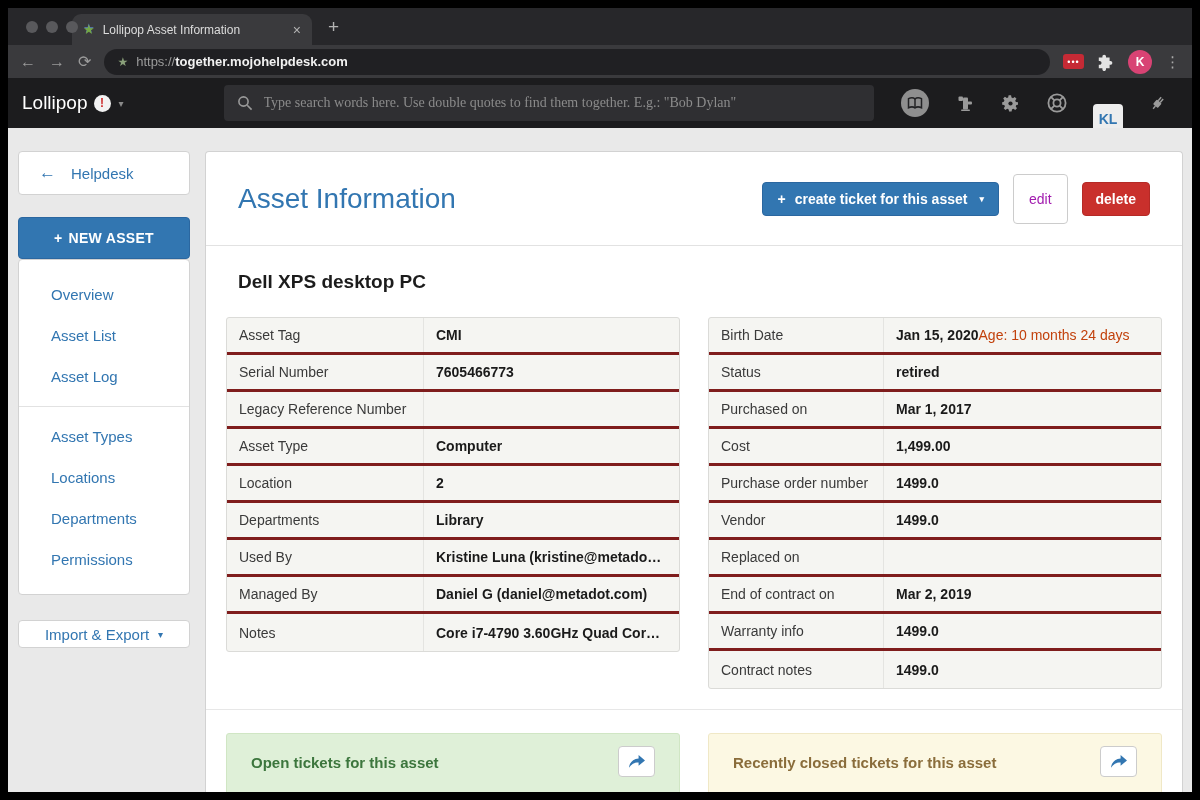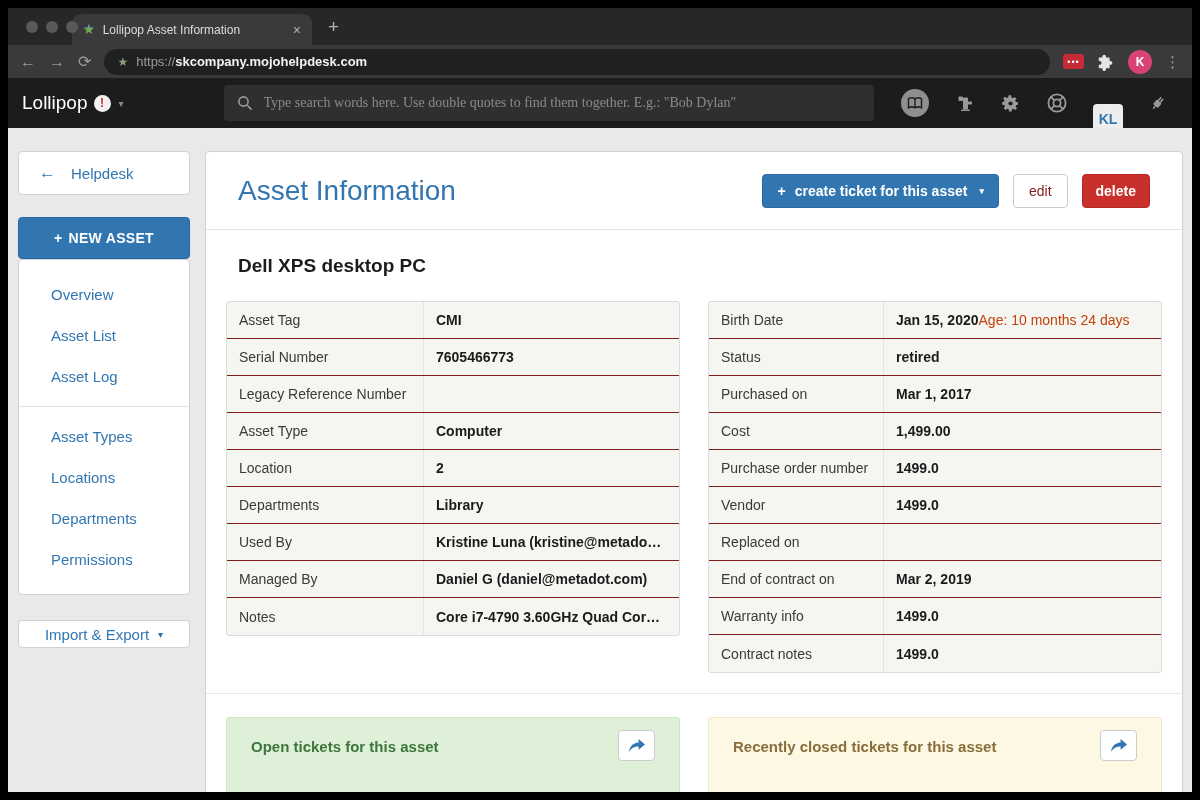--- a/index.html
+++ b/index.html
@@ -54,27 +54,27 @@
   .import-card { margin-top:25px; height:28px; display:flex; align-items:center; justify-content:center; gap:9px; color:#3276b1; font-size:15px; }
   .import-caret { color:#3276b1; font-size:10px; }
 
   .main-card { position:absolute; left:197px; right:9px; top:23px; bottom:0; background:#fff; border:1px solid #d2d2d2; border-bottom:none; border-radius:4px 4px 0 0; overflow:hidden; }
   .main-header { display:flex; align-items:center; padding:22px 32px 21px 32px; border-bottom:1px solid #e2e2e2; }
   .page-title { color:#3276b1; font-size:28px; font-weight:normal; }
   .header-buttons { margin-left:auto; display:flex; align-items:center; gap:14px; }
   .btn { border-radius:4px; font-size:14px; display:flex; align-items:center; cursor:default; }
   .btn-create { background:#3276b1; border:1px solid #2b67a0; color:#fff; font-weight:bold; padding:8px 14px; gap:9px; }
   .btn-create .caret { font-size:9px; margin-left:3px; }
-  .btn-edit { background:#fff; border:1px solid #ccc; color:#7f1d1d; padding:8px 15px; }
+  .btn-edit { background:#fff; border:1px solid #ccc; color:#a21caf; padding:16px 15px; }
   .btn-delete { background:#c9302c; border:1px solid #b52a26; color:#fff; font-weight:bold; padding:8px 13px; }
   .asset-name { font-size:19px; font-weight:bold; color:#1c1c1c; margin:25px 32px 24px 32px; }
 
   .tables { display:flex; gap:28px; padding:0 20px; align-items:flex-start; }
   .dtable { flex:1; border:1px solid #dbdbd8; border-radius:3px; background:#f5f5f2; font-size:14px; overflow:hidden; }
-  .drow { display:flex; height:37px; align-items:center; border-bottom:1px solid #7f1d1d; }
+  .drow { display:flex; height:37px; align-items:center; border-bottom:3px solid #7f1d1d; }
   .dtable .drow:last-child { border-bottom:none; }
   .dlabel { padding:0 12px; color:#3a3a3a; border-right:1px solid #e4e4e1; align-self:stretch; display:flex; align-items:center; flex:0 0 auto; }
   .left-t .dlabel { width:197px; }
   .right-t .dlabel { width:175px; }
   .dvalue { flex:1; padding:0 12px; font-weight:bold; color:#1a1a1a; white-space:nowrap; overflow:hidden; }
   .dextra { color:#c2410c; font-weight:normal; }
 
   .section-divider { border:none; border-top:1px solid #e7e7e7; margin:20px 0 0 0; }
   .panels { display:flex; gap:28px; padding:0 20px; margin-top:23px; }
   .panel { flex:1; border-radius:3px; height:80px; padding:12px 24px; display:flex; align-items:flex-start; }
@@ -103,21 +103,21 @@
     </div>
     <span class="newtab-btn">+</span>
   </div>
 
   <div class="toolbar">
     <span class="nav-glyph">←</span>
     <span class="nav-glyph">→</span>
     <span class="nav-glyph">⟳</span>
     <div class="urlbar">
       <span class="url-star">★</span>
-      <span class="url-text"><span>https://</span><span class="url-domain">skcompany.mojohelpdesk.com</span></span>
+      <span class="url-text"><span>https://</span><span class="url-domain">together.mojohelpdesk.com</span></span>
     </div>
     <span class="ext-red">•••</span>
     <svg width="18" height="18" viewBox="0 0 20 20">
         <path fill="#e4e4e4" d="M8 2c1.1 0 2 .9 2 2v1h4v4h1c1.1 0 2 .9 2 2s-.9 2-2 2h-1v4h-4v1c0 1.1-.9 2-2 2s-2-.9-2-2v-1H2v-4h1c1.1 0 2-.9 2-2s-.9-2-2-2H2V5h4V4c0-1.1.9-2 2-2z"></path>
       </svg>
     <span class="avatar-k">K</span>
     <span class="kebab">⋮</span>
   </div>
 
   <div class="appbar">

